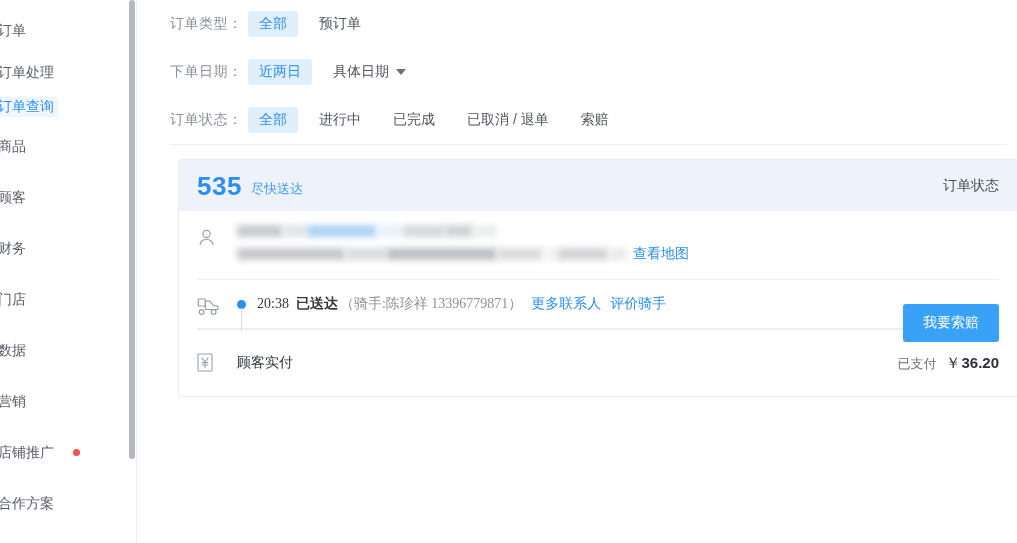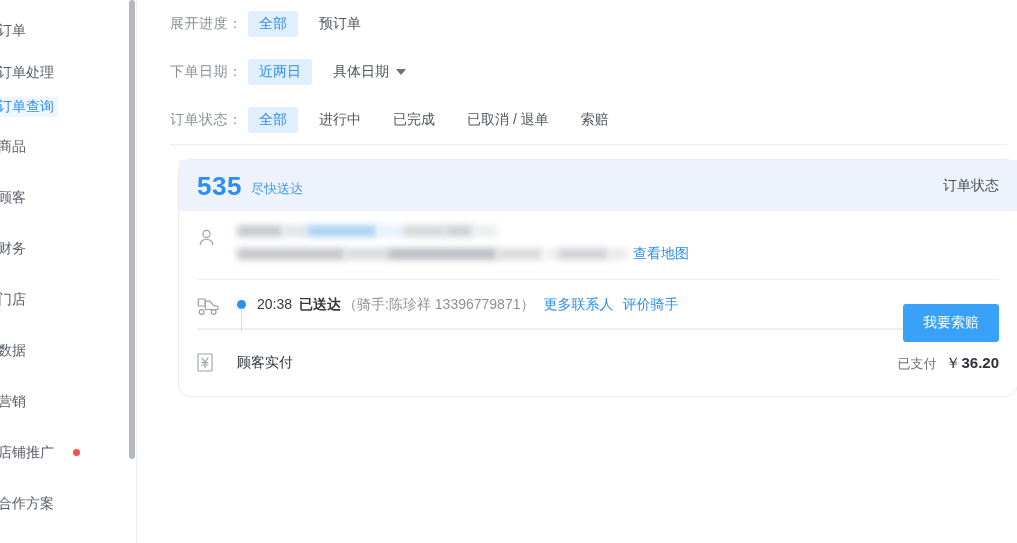--- a/index.html
+++ b/index.html
@@ -108,21 +108,21 @@
   }
   .filters-divider {
     height: 1px; background: #eceef1;
     margin: 0 10px 0 0;
   }
 
   
   .card-wrap { padding: 14px 0 0 41px; }
   .card {
     border: 1px solid #e9ecf0;
-    border-radius: 12px;
+    border-radius: 3px;
     background: #fff;
     width: 840px;
   }
   .card-head {
     height: 51px;
     background: #eef2fb;
     display: flex; align-items: center;
     padding: 0 18px 0 18px;
   }
   .card-head .daySeq {
@@ -175,21 +175,21 @@
   }
   .map-link {
     font-size: 14px;
     color: #2a8ff7;
     cursor: pointer;
     margin-left: 6px;
     white-space: nowrap;
   }
 
   
-  .deliv { padding: 14px 10px 14px 0; position: relative; }
+  .deliv { padding: 14px 10px 14px 0; position: relative; font-family: Liberation Serif, serif; }
   .tl-item { display: flex; align-items: flex-start; position: relative; }
   .tl-dot {
     width: 9px; height: 9px; border-radius: 50%;
     background: #2a8ff7;
     margin-top: 6px; margin-right: 11px;
     flex: 0 0 9px;
   }
   .tl-dot.muted { background: #cfd3da; }
   .tl-line {
     position: absolute;
@@ -286,21 +286,21 @@
     </div>
     <div class="sb-track"></div>
     <div class="sb-thumb"></div>
   </nav>
 
   <main class="main">
 
     <section class="filters">
 
       <div class="filter-row">
-        <span class="filter-label">展开进度：</span>
+        <span class="filter-label">订单类型：</span>
         <span class="pill active">全部</span>
         <span class="pill">预订单</span>
       </div>
 
       <div class="filter-row">
         <span class="filter-label">下单日期：</span>
         <span class="pill active">近两日</span>
         <span class="pill with-caret">
           <span>具体日期</span>
           <i class="caret"></i>

